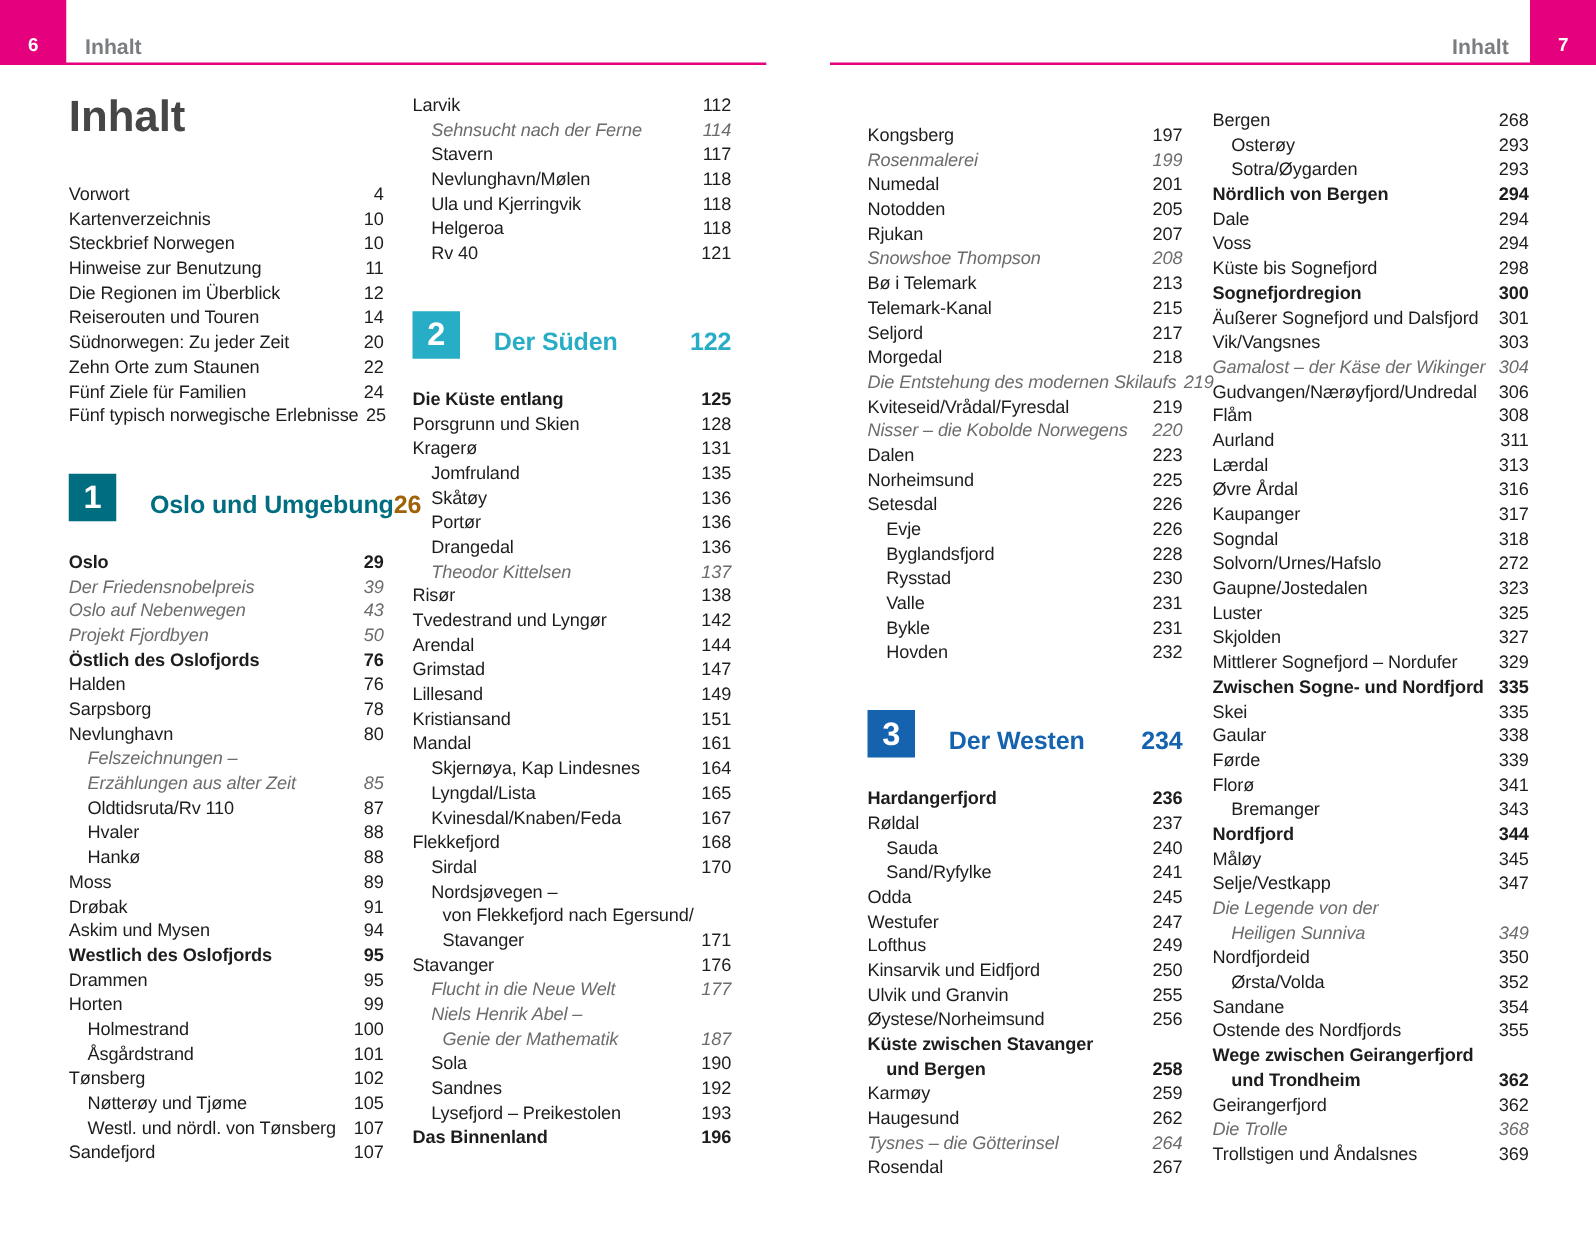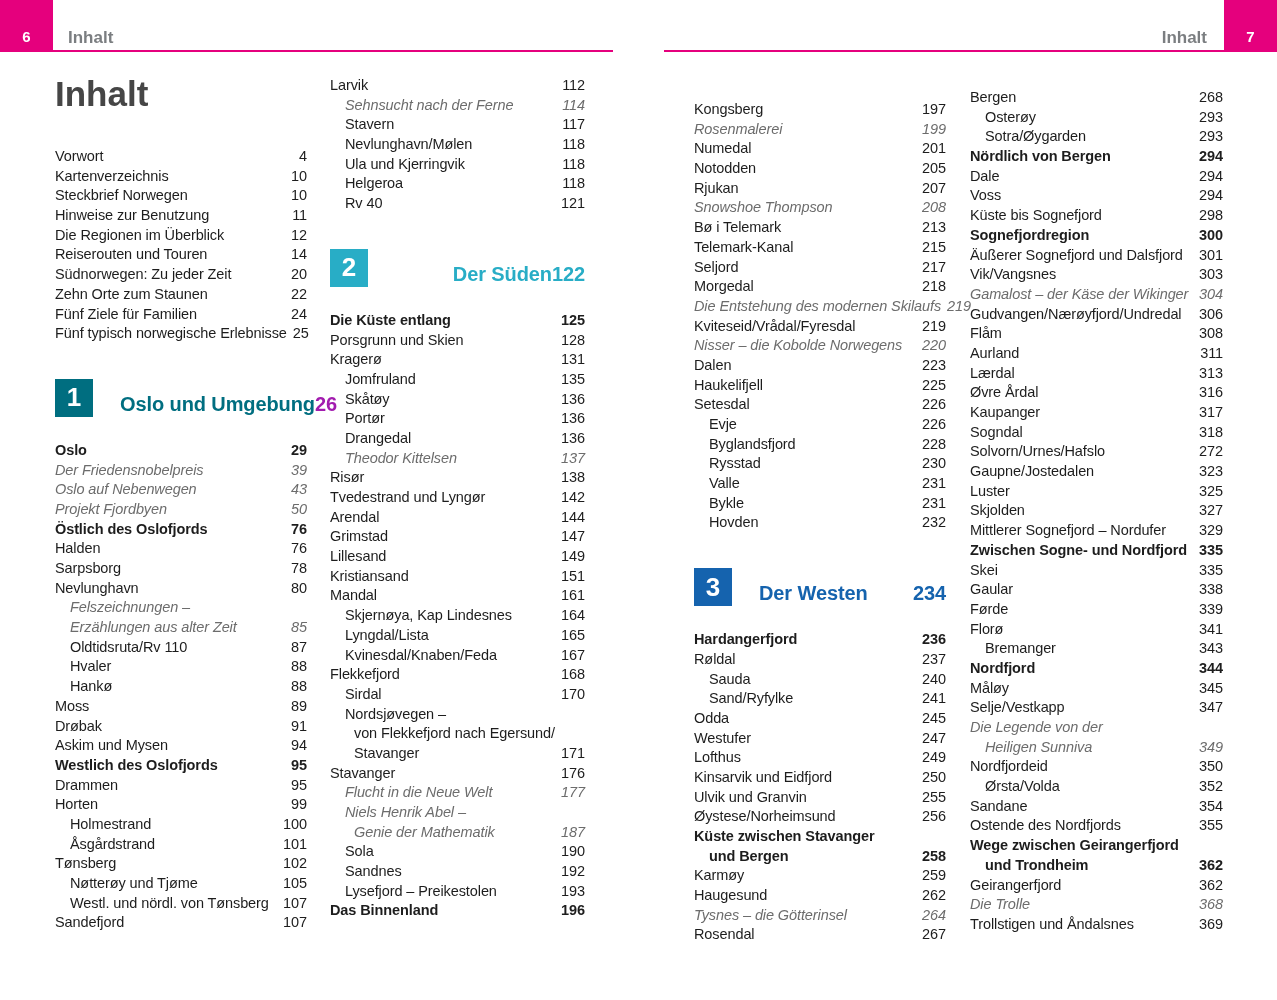--- a/index.html
+++ b/index.html
@@ -96,21 +96,21 @@
         <span class="t">Fünf Ziele für Familien</span>
         <span class="p">24</span>
       </div>
       <div class="row st-n">
         <span class="t">Fünf typisch norwegische Erlebnisse</span>
         <span class="p">25</span>
       </div>
       <div class="section">
         <div class="secbox" style="background: rgb(0, 110, 128);">1</div>
         <div class="seclabel" style="color: rgb(0, 110, 128);">Oslo und Umgebung</div>
-        <div class="secpage" style="color: #a21caf; margin-top: 36px;">26</div>
+        <div class="secpage" style="color: #a16207; margin-top: 36px;">26</div>
       </div>
       <div class="row st-b">
         <span class="t">Oslo</span>
         <span class="p">29</span>
       </div>
       <div class="row st-i">
         <span class="t">Der Friedensnobelpreis</span>
         <span class="p">39</span>
       </div>
       <div class="row st-i">
@@ -230,21 +230,21 @@
       <div class="row st-n ind1">
         <span class="t">Helgeroa</span>
         <span class="p">118</span>
       </div>
       <div class="row st-n ind1">
         <span class="t">Rv 40</span>
         <span class="p">121</span>
       </div>
       <div class="section">
         <div class="secbox" style="background: rgb(40, 173, 198);">2</div>
-        <div class="seclabel" style="color: rgb(40, 173, 198); text-align: right;">Der Süden</div>
+        <div class="seclabel" style="color: rgb(40, 173, 198);">Der Süden</div>
         <div class="secpage" style="color: rgb(40, 173, 198);">122</div>
       </div>
       <div class="row st-b">
         <span class="t">Die Küste entlang</span>
         <span class="p">125</span>
       </div>
       <div class="row st-n">
         <span class="t">Porsgrunn und Skien</span>
         <span class="p">128</span>
       </div>
@@ -416,21 +416,21 @@
       </div>
       <div class="row st-i">
         <span class="t">Nisser – die Kobolde Norwegens</span>
         <span class="p">220</span>
       </div>
       <div class="row st-n">
         <span class="t">Dalen</span>
         <span class="p">223</span>
       </div>
       <div class="row st-n">
-        <span class="t">Haukelifjell</span>
+        <span class="t">Norheimsund</span>
         <span class="p">225</span>
       </div>
       <div class="row st-n">
         <span class="t">Setesdal</span>
         <span class="p">226</span>
       </div>
       <div class="row st-n ind1">
         <span class="t">Evje</span>
         <span class="p">226</span>
       </div>

